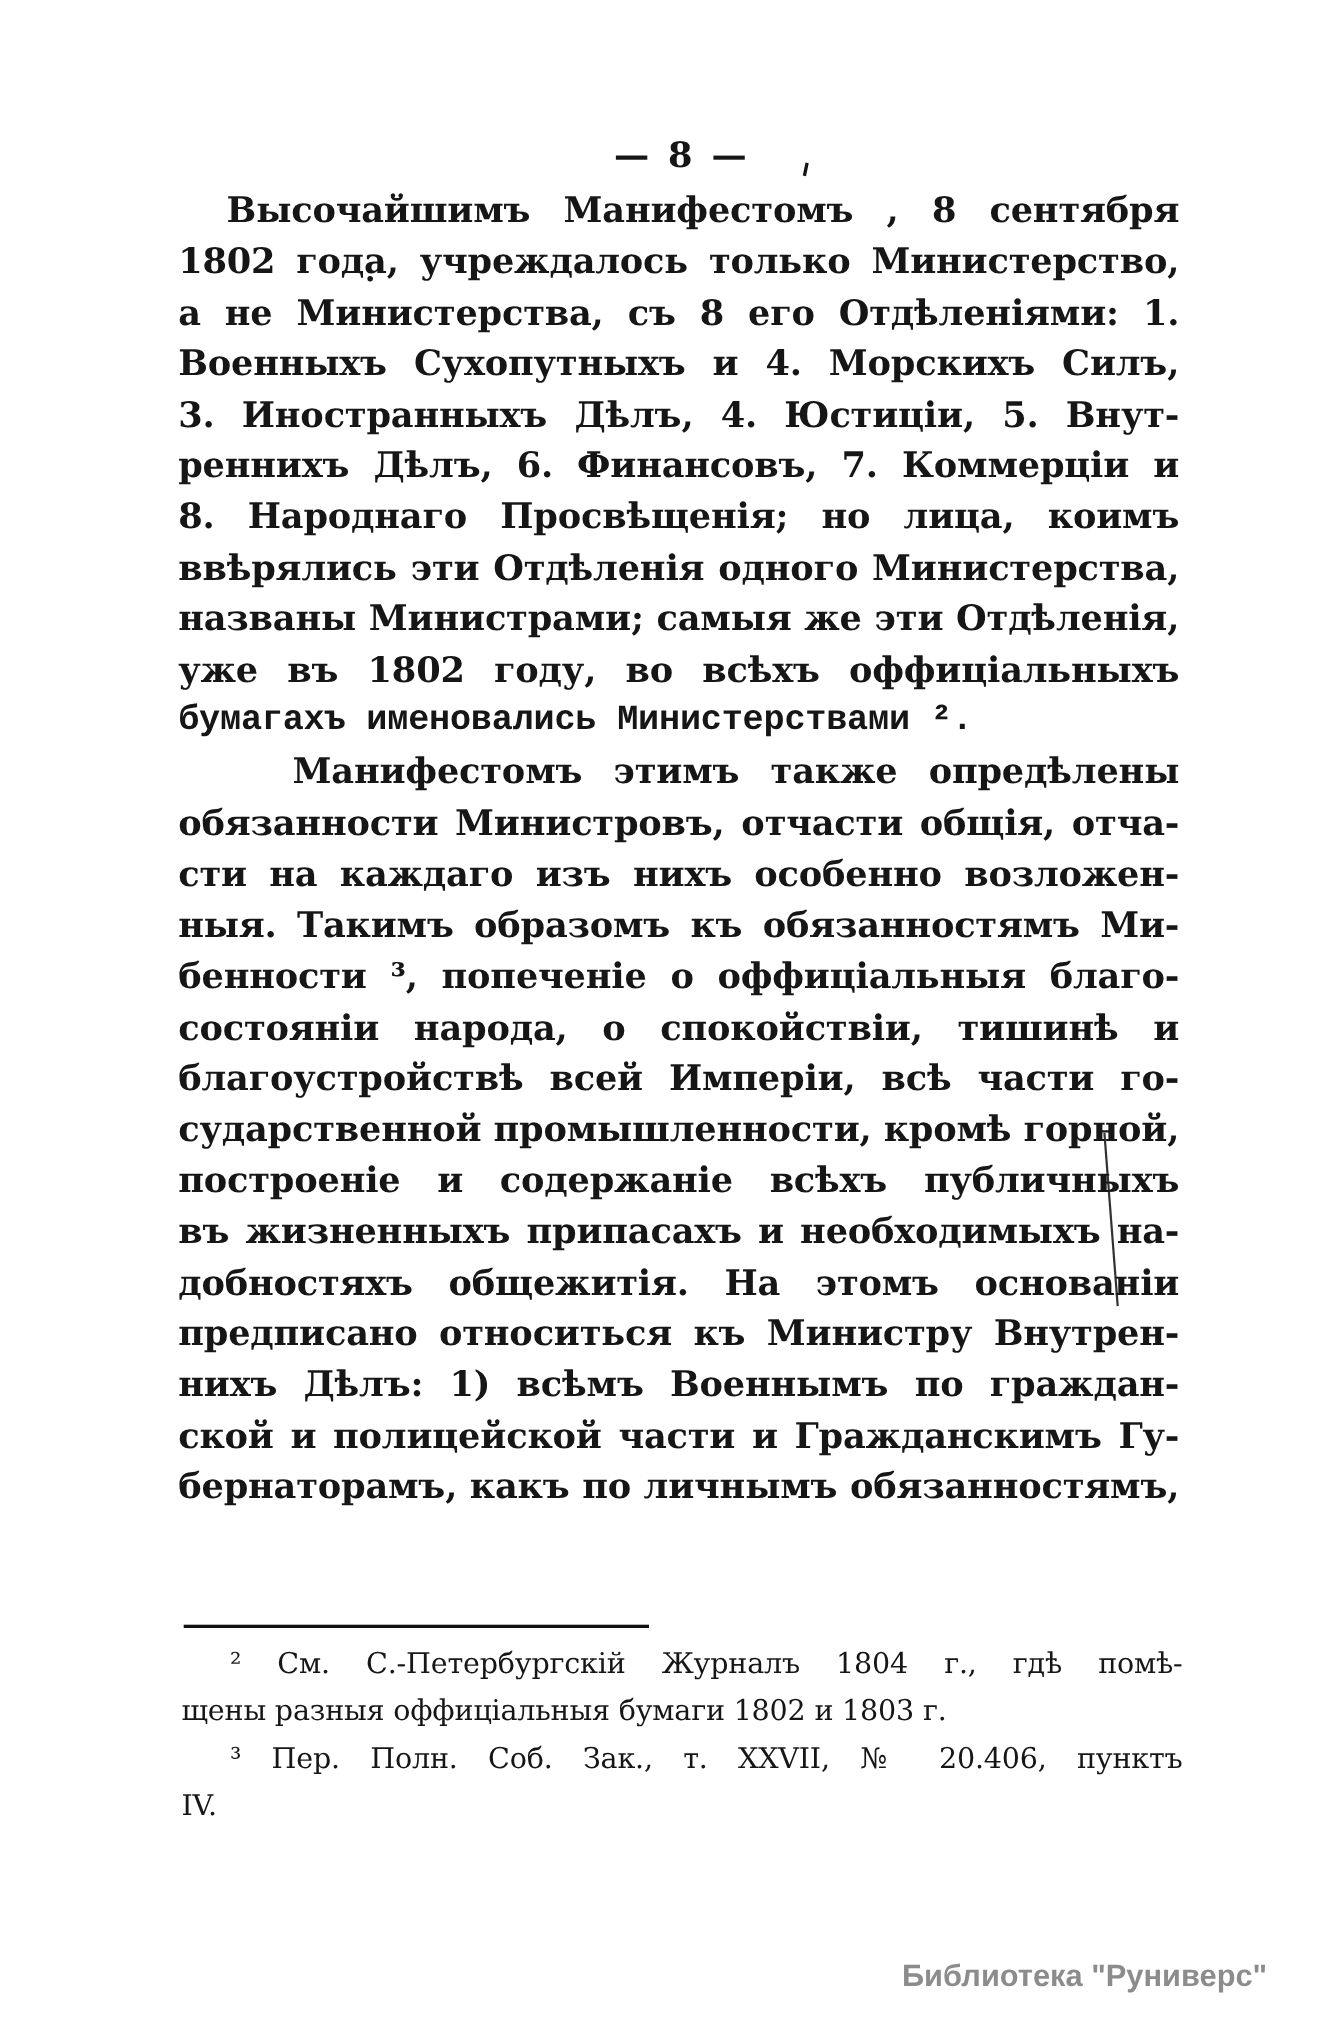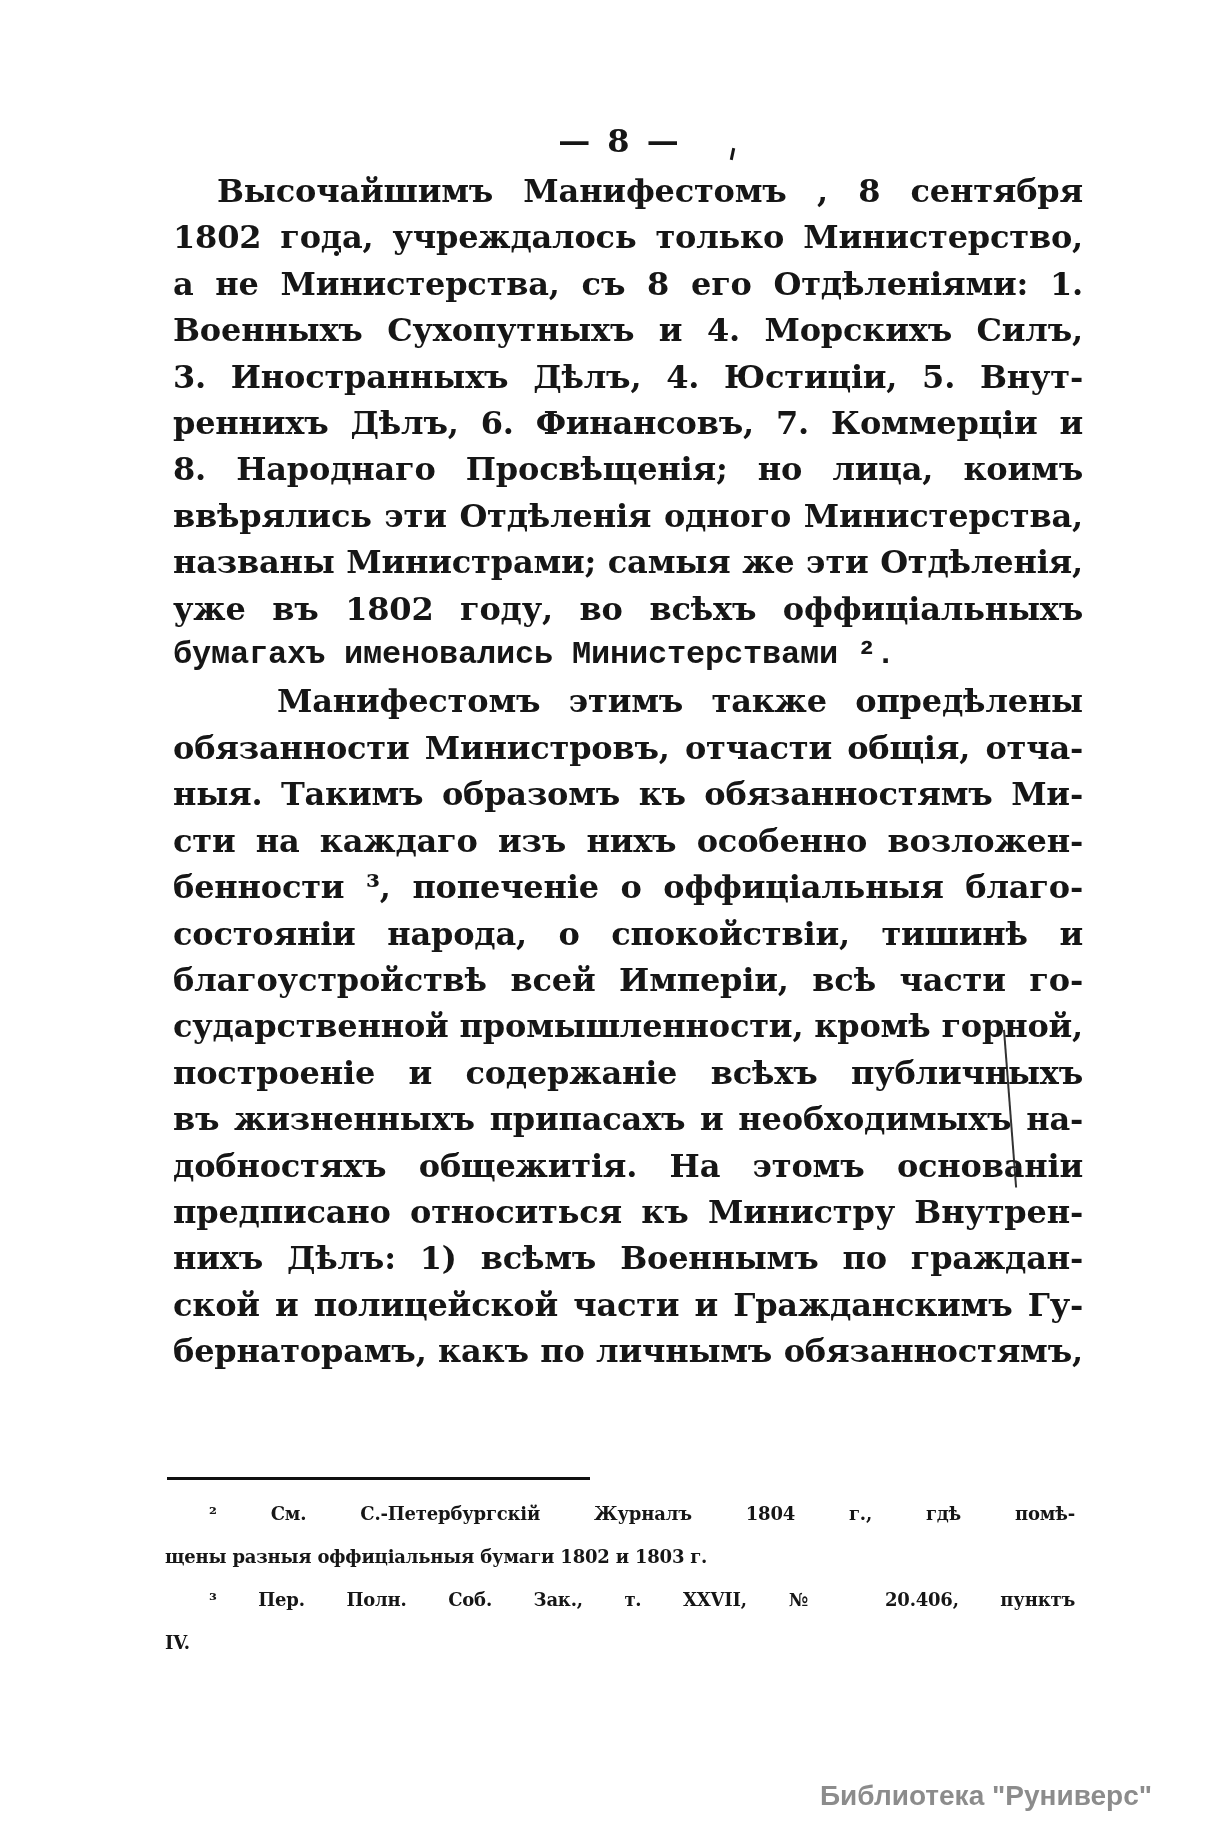--- a/index.html
+++ b/index.html
@@ -14,38 +14,38 @@
   }
   .pgnum {
     position: absolute;
     left: 165px; top: 122px; width: 910px;
     text-align: center;
     font-size: 32px; font-weight: 700;
     letter-spacing: 3px;
   }
   .bodytext {
     position: absolute;
-    left: 173px; top: 168px; width: 910px;
+    left: 162px; top: 168px; width: 910px;
     font-size: 32px; font-weight: 700;
     line-height: 46.4px;
     letter-spacing: -0.2px;
   }
   .bl { text-align: justify; text-align-last: justify; }
   .bl.endp { text-align-last: left; font-family: Liberation Mono, monospace; }
   .bl.ind  { text-indent: 44px; }
   .bl.ind2 { text-indent: 104px; }
   .fnrule {
     position: absolute;
     left: 167px; top: 1477px; width: 423px; height: 3px;
     background: #101010;
   }
   .footnotes {
     position: absolute;
     left: 165px; top: 1492px; width: 910px;
-    font-size: 18px; font-weight: 700;
+    font-size: 26px; font-weight: 400;
     line-height: 43px;
     letter-spacing: -0.2px;
   }
   .fl { text-align: justify; text-align-last: justify; }
   .fl.endf { text-align-last: left; }
   .fl.ind { text-indent: 44px; }
   .watermark {
     position: absolute;
     right: 66px; top: 1780px;
     font-family: "Liberation Sans", sans-serif;
@@ -92,22 +92,22 @@
     <div class="bl">3. Иностранныхъ Дѣлъ, 4. Юстиціи, 5. Внут-</div>
     <div class="bl">реннихъ Дѣлъ, 6. Финансовъ, 7. Коммерціи и</div>
     <div class="bl">8. Народнаго Просвѣщенія; но лица, коимъ</div>
     <div class="bl">ввѣрялись эти Отдѣленія одного Министерства,</div>
     <div class="bl">названы Министрами; самыя же эти Отдѣленія,</div>
     <div class="bl">уже въ 1802 году, во всѣхъ оффиціальныхъ</div>
     <div class="bl endp">бумагахъ именовались Министерствами ².</div>
 
     <div class="bl ind2">Манифестомъ этимъ также опредѣлены</div>
     <div class="bl">обязанности Министровъ, отчасти общія, отча-</div>
+    <div class="bl">сти на каждаго изъ нихъ особенно возложен-</div>
     <div class="bl">ныя. Такимъ образомъ къ обязанностямъ Ми-</div>
-    <div class="bl">сти на каждаго изъ нихъ особенно возложен-</div>
     <div class="bl">бенности ³, попеченіе о оффиціальныя благо-</div>
     <div class="bl">состояніи народа, о спокойствіи, тишинѣ и</div>
     <div class="bl">благоустройствѣ всей Имперіи, всѣ части го-</div>
     <div class="bl">сударственной промышленности, кромѣ горной,</div>
     <div class="bl">построеніе и содержаніе всѣхъ публичныхъ</div>
     <div class="bl">въ жизненныхъ припасахъ и необходимыхъ на-</div>
     <div class="bl">добностяхъ общежитія. На этомъ основаніи</div>
     <div class="bl">предписано относиться къ Министру Внутрен-</div>
     <div class="bl">нихъ Дѣлъ: 1) всѣмъ Военнымъ по граждан-</div>
     <div class="bl">ской и полицейской части и Гражданскимъ Гу-</div>

